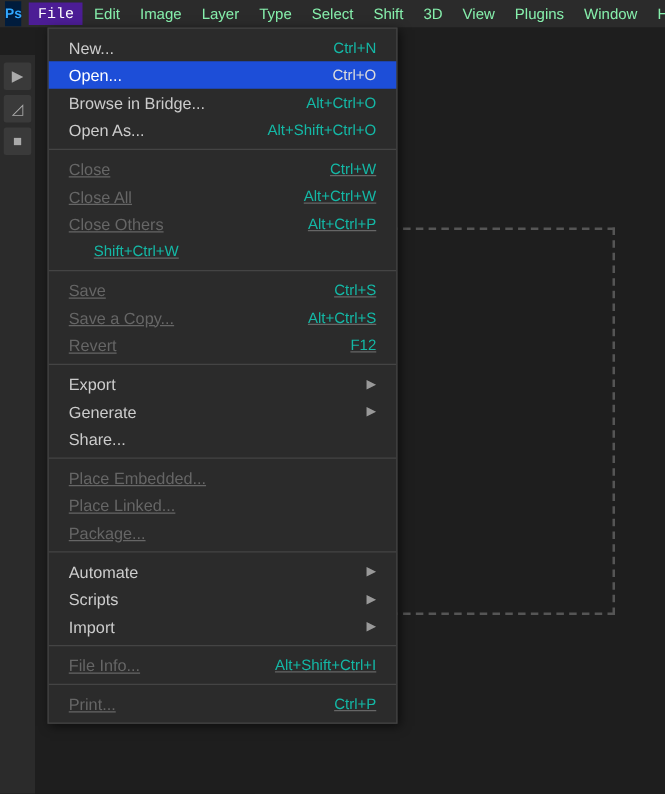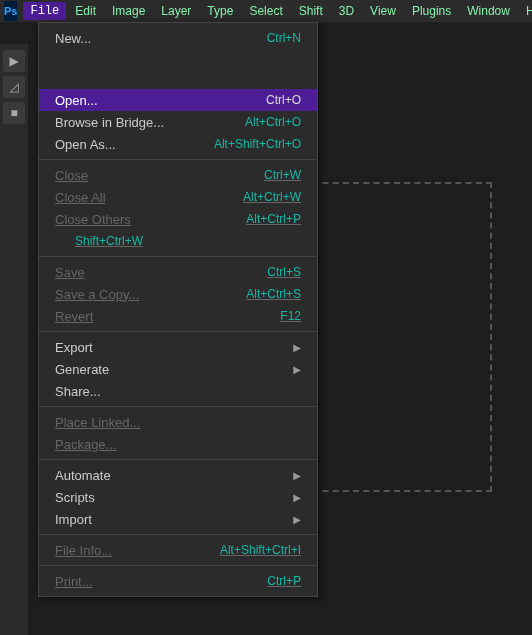--- a/index.html
+++ b/index.html
@@ -66,23 +66,22 @@
       display: flex;
       align-items: center;
       justify-content: space-between;
       padding: 3px 16px 3px 16px;
       cursor: pointer;
       color: #ccc;
       font-size: 13px;
       min-height: 22px;
     }
     .menu-item.highlighted {
-      background: #4c1d95;
+      background: #1d4ed8;
       color: #fff;
-      margin-top: 40px;
     }
     .menu-item.disabled {
       color: #666;
       cursor: default;
       text-decoration: underline;
     }
     .menu-item .label {
       flex: 1;
     }
     .menu-item .shortcut {
@@ -229,20 +228,23 @@
     </div>
     <div class="menu-item">
       <span class="label">Generate</span>
       <span class="arrow">▶</span>
     </div>
     <div class="menu-item">
       <span class="label">Share...</span>
     </div>
     <div class="menu-separator"></div>
     <div class="menu-item disabled">
+      <span class="label">Place Embedded...</span>
+    </div>
+    <div class="menu-item disabled">
       <span class="label">Place Linked...</span>
     </div>
     <div class="menu-item disabled">
       <span class="label">Package...</span>
     </div>
     <div class="menu-separator"></div>
     <div class="menu-item">
       <span class="label">Automate</span>
       <span class="arrow">▶</span>
     </div>

